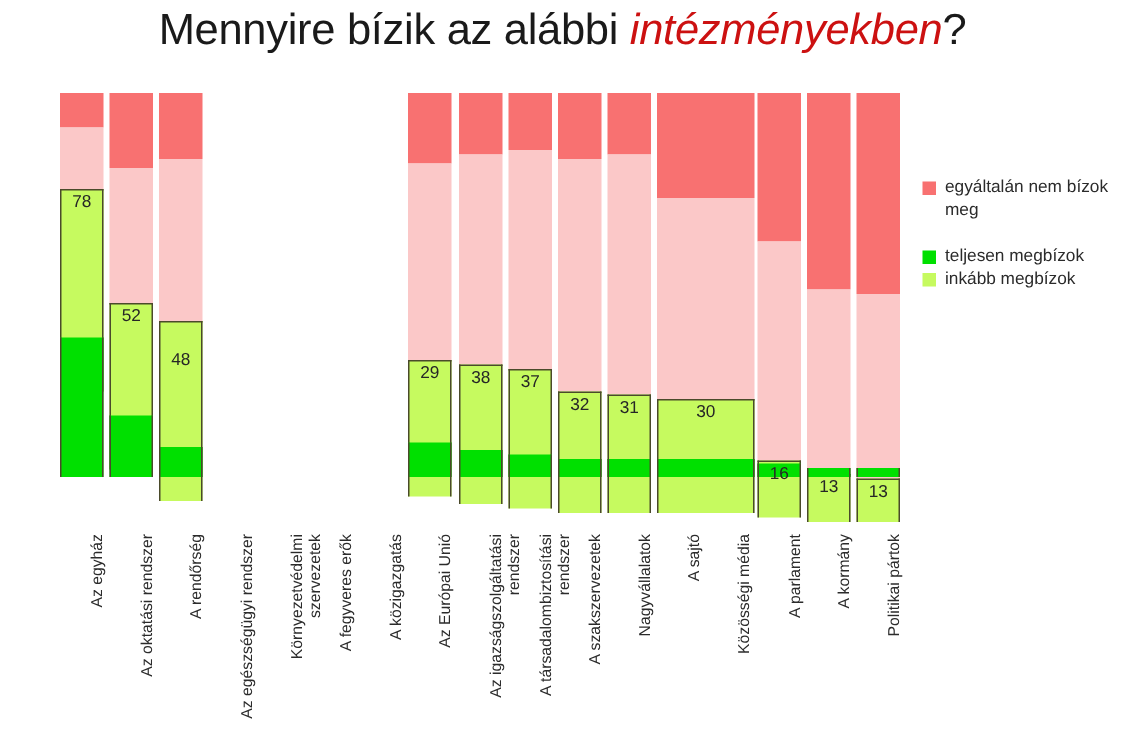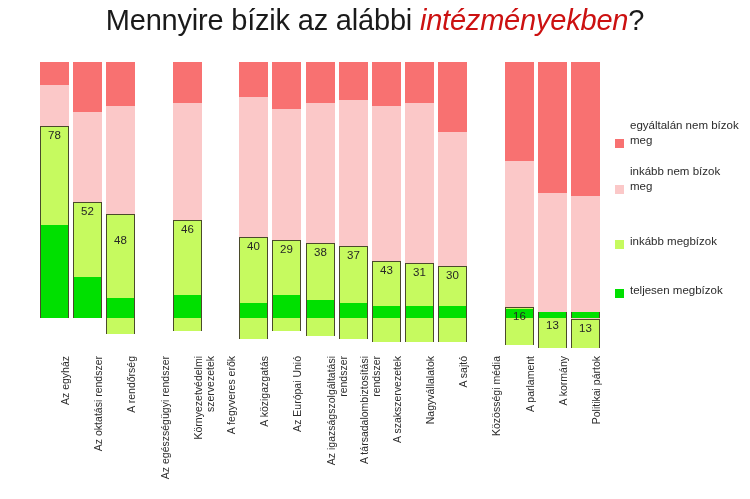--- a/index.html
+++ b/index.html
@@ -104,21 +104,21 @@
 
   
   #legend {
     position: absolute;
     left: 615px;
     top: 118px;
     width: 132px;
   }
   .legend-row {
     display: flex;
-    align-items: flex-end;
+    align-items: flex-start;
     margin-bottom: 16px;
   }
   .legend-swatch {
     width: 9px;
     height: 9px;
     flex: 0 0 9px;
     margin-top: 3px;
     margin-right: 6px;
   }
   .legend-text {
@@ -150,34 +150,20 @@
       <div class="seg seg-t1" style="height: 40.88px; background: rgb(0, 224, 0);"></div>
       <div class="bar-value" style="top: 143.16px;">52</div>
     </div>
     <div class="bar-col" style="left: 66px;">
       <div class="seg seg-d1" style="top: 0px; height: 43.8px; background: rgb(248, 113, 113);"></div>
       <div class="seg seg-d2" style="top: 43.8px; height: 108.04px; background: rgb(251, 200, 200);"></div>
       <div class="seg seg-t2" style="top: 151.84px; height: 119.72px; background: rgb(198, 250, 95);"></div>
       <div class="seg seg-t1" style="height: 20.44px; background: rgb(0, 224, 0);"></div>
       <div class="bar-value" style="top: 172px;">48</div>
     </div>
-    <div class="bar-col" style="left: 133px;">
-      <div class="seg seg-d1" style="top: 0px; height: 40.88px; background: rgb(248, 113, 113);"></div>
-      <div class="seg seg-d2" style="top: 40.88px; height: 116.8px; background: rgb(251, 200, 200);"></div>
-      <div class="seg seg-t2" style="top: 157.68px; height: 110.96px; background: rgb(198, 250, 95);"></div>
-      <div class="seg seg-t1" style="height: 23.36px; background: rgb(0, 224, 0);"></div>
-      <div class="bar-value" style="top: 160.68px;">46</div>
-    </div>
-    <div class="bar-col" style="left: 199px;">
-      <div class="seg seg-d1" style="top: 0px; height: 35.04px; background: rgb(248, 113, 113);"></div>
-      <div class="seg seg-d2" style="top: 35.04px; height: 140.16px; background: rgb(251, 200, 200);"></div>
-      <div class="seg seg-t2" style="top: 175.2px; height: 102.2px; background: rgb(198, 250, 95);"></div>
-      <div class="seg seg-t1" style="height: 14.6px; background: rgb(0, 224, 0);"></div>
-      <div class="bar-value" style="top: 178.2px;">40</div>
-    </div>
     <div class="bar-col" style="left: 232px;">
       <div class="seg seg-d1" style="top: 0px; height: 46.72px; background: rgb(248, 113, 113);"></div>
       <div class="seg seg-d2" style="top: 46.72px; height: 131.4px; background: rgb(251, 200, 200);"></div>
       <div class="seg seg-t2" style="top: 178.12px; height: 90.52px; background: rgb(198, 250, 95);"></div>
       <div class="seg seg-t1" style="height: 23.36px; background: rgb(0, 224, 0);"></div>
       <div class="bar-value" style="top: 181.12px;">29</div>
     </div>
     <div class="bar-col" style="left: 266px;">
       <div class="seg seg-d1" style="top: 0px; height: 40.88px; background: rgb(248, 113, 113);"></div>
       <div class="seg seg-d2" style="top: 40.88px; height: 140.16px; background: rgb(251, 200, 200);"></div>
@@ -190,30 +176,30 @@
       <div class="seg seg-d2" style="top: 37.96px; height: 146px; background: rgb(251, 200, 200);"></div>
       <div class="seg seg-t2" style="top: 183.96px; height: 93.44px; background: rgb(198, 250, 95);"></div>
       <div class="seg seg-t1" style="height: 14.6px; background: rgb(0, 224, 0);"></div>
       <div class="bar-value" style="top: 186.96px;">37</div>
     </div>
     <div class="bar-col" style="left: 332px;">
       <div class="seg seg-d1" style="top: 0px; height: 43.8px; background: rgb(248, 113, 113);"></div>
       <div class="seg seg-d2" style="top: 43.8px; height: 154.76px; background: rgb(251, 200, 200);"></div>
       <div class="seg seg-t2" style="top: 198.56px; height: 81.76px; background: rgb(198, 250, 95);"></div>
       <div class="seg seg-t1" style="height: 11.68px; background: rgb(0, 224, 0);"></div>
-      <div class="bar-value" style="top: 201.56px;">43</div>
+      <div class="bar-value" style="top: 201.56px;">32</div>
     </div>
     <div class="bar-col" style="left: 365px;">
       <div class="seg seg-d1" style="top: 0px; height: 40.88px; background: rgb(248, 113, 113);"></div>
       <div class="seg seg-d2" style="top: 40.88px; height: 160.6px; background: rgb(251, 200, 200);"></div>
       <div class="seg seg-t2" style="top: 201.48px; height: 78.84px; background: rgb(198, 250, 95);"></div>
       <div class="seg seg-t1" style="height: 11.68px; background: rgb(0, 224, 0);"></div>
       <div class="bar-value" style="top: 204.48px;">31</div>
     </div>
-    <div class="bar-col" style="left: 398px;">
+    <div class="bar-col" style="left: 398px; padding-left: 36px;">
       <div class="seg seg-d1" style="top: 0px; height: 70.08px; background: rgb(248, 113, 113);"></div>
       <div class="seg seg-d2" style="top: 70.08px; height: 134.32px; background: rgb(251, 200, 200);"></div>
       <div class="seg seg-t2" style="top: 204.4px; height: 75.92px; background: rgb(198, 250, 95);"></div>
       <div class="seg seg-t1" style="height: 11.68px; background: rgb(0, 224, 0);"></div>
       <div class="bar-value" style="top: 207.4px;">30</div>
     </div>
     <div class="bar-col" style="left: 465px;">
       <div class="seg seg-d1" style="top: 0px; height: 99.28px; background: rgb(248, 113, 113);"></div>
       <div class="seg seg-d2" style="top: 99.28px; height: 146px; background: rgb(251, 200, 200);"></div>
       <div class="seg seg-t2" style="top: 245.28px; height: 37.96px; background: rgb(198, 250, 95);"></div>
@@ -254,25 +240,21 @@
     <div class="cat-label" style="left: 484.5px;">A parlament</div>
     <div class="cat-label" style="left: 517.5px;">A kormány</div>
     <div class="cat-label" style="left: 550.5px;">Politikai pártok</div>
   </div>
 
 <div id="legend">
     <div class="legend-row" style="margin-bottom: 16px;">
       <span class="legend-swatch" style="background: rgb(248, 113, 113);"></span>
       <span class="legend-text">egyáltalán nem bízok meg</span>
     </div>
-    <div class="legend-row" style="margin-bottom: 40px;">
-      <span class="legend-swatch" style="background: rgb(251, 200, 200);"></span>
-      <span class="legend-text">inkább nem bízok meg</span>
+    <div class="legend-row" style="margin-bottom: 0px;">
+      <span class="legend-swatch" style="background: rgb(0, 224, 0);"></span>
+      <span class="legend-text">teljesen megbízok</span>
     </div>
     <div class="legend-row" style="margin-bottom: 34px;">
       <span class="legend-swatch" style="background: rgb(198, 250, 95);"></span>
       <span class="legend-text">inkább megbízok</span>
     </div>
-    <div class="legend-row" style="margin-bottom: 0px;">
-      <span class="legend-swatch" style="background: rgb(0, 224, 0);"></span>
-      <span class="legend-text">teljesen megbízok</span>
-    </div>
   </div>
 
 </body></html>

